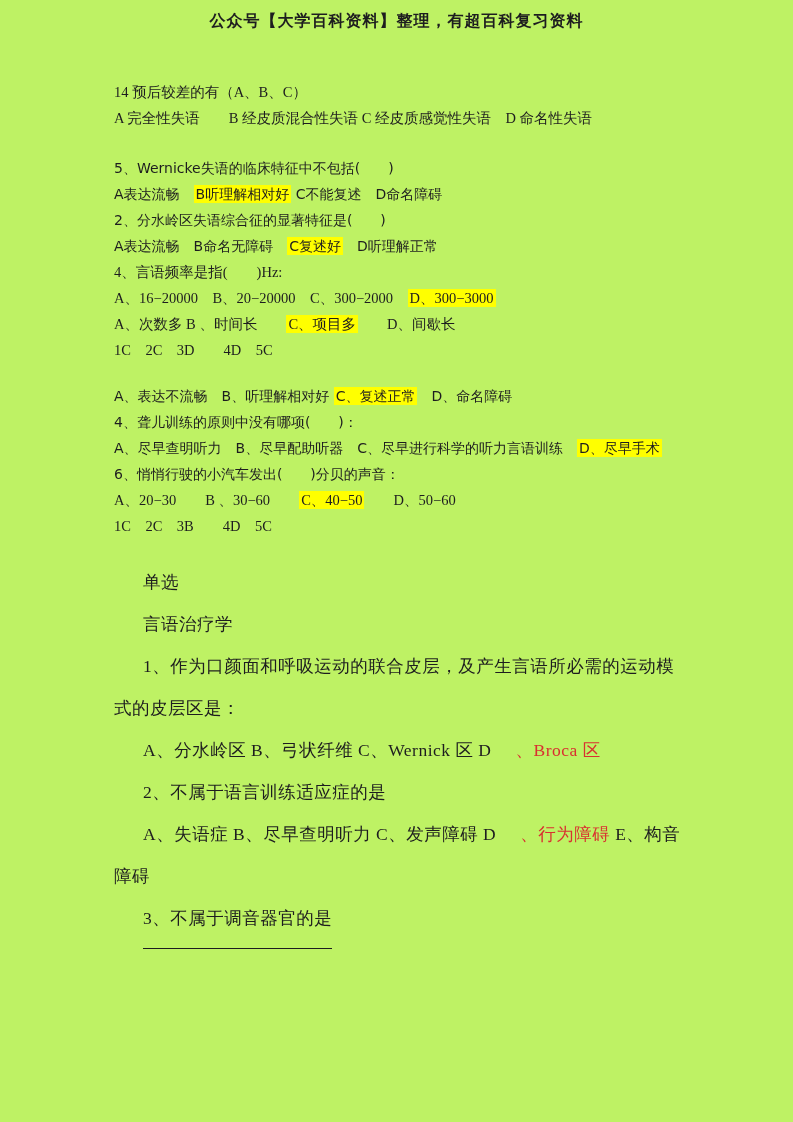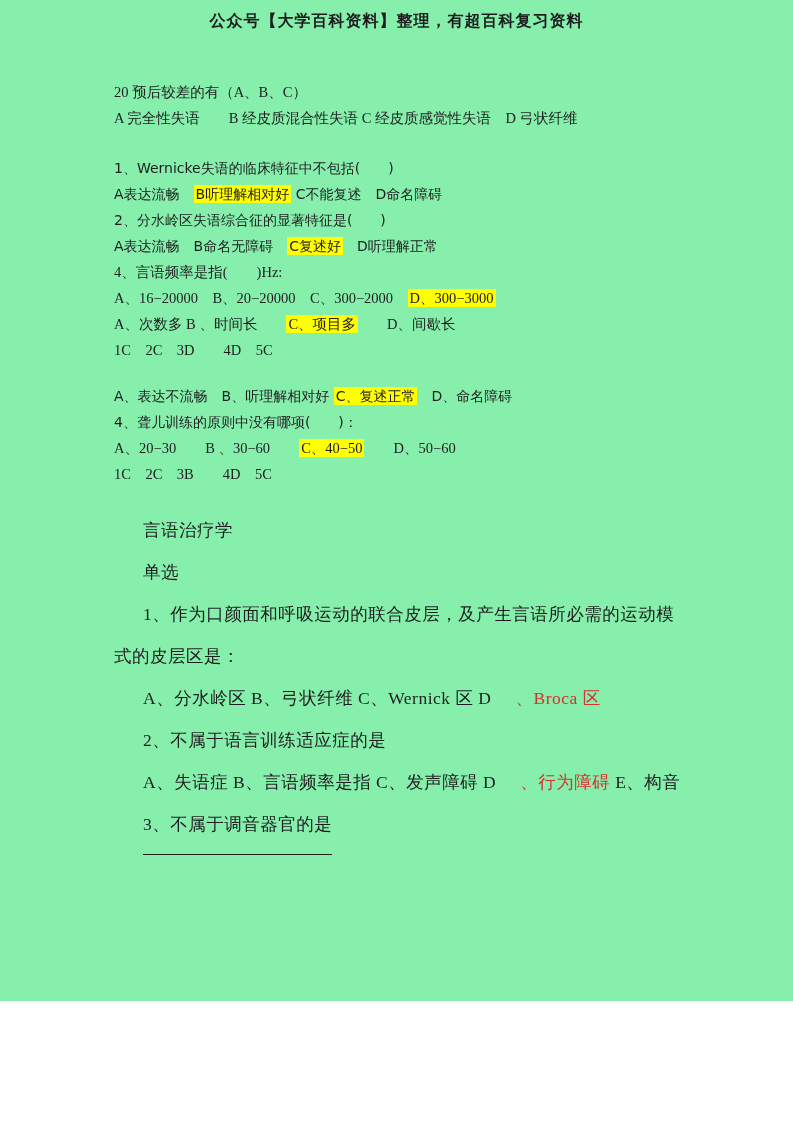--- a/index.html
+++ b/index.html
@@ -1,20 +1,20 @@
 <!DOCTYPE html>
 <html style="--hl: #ffff00; --red: #d93030;"><head>
 <meta charset="utf-8">
 <style>
   html, body { margin: 0; padding: 0; background: #ffffff; }
   .page {
     position: relative;
     width: 793px;
-    height: 1001px;
-    background: #86efac;
+    height: 1122px;
+    background: #bef264;
     overflow: hidden;
     color: #1d1d1f;
     font-family: "Liberation Serif", "DejaVu Serif", serif;
   }
   .doc-header {
     margin: 0;
     padding-top: 11px;
     text-align: center;
     font-size: 16px;
     line-height: 20px;
@@ -55,52 +55,55 @@
 <body>
 
 <div class="page">
 
   <p class="doc-header">公众号【大学百科资料】整理，有超百科复习资料</p>
 
   <div class="content">
     <div class="gap-a"></div>
 
     <div class="quiz">
-      <p class="f-serif">20 预后较差的有（A、B、C）</p>
-      <p class="f-serif">A 完全性失语　　B 经皮质混合性失语 C 经皮质感觉性失语　D 弓状纤维</p>
+      <p class="f-serif">14 预后较差的有（A、B、C）</p>
+      <p class="f-serif">A 完全性失语　　B 经皮质混合性失语 C 经皮质感觉性失语　D 命名性失语</p>
     </div>
 
     <div class="gap-b"></div>
 
     <div class="quiz">
-      <p class="f-sans">1、Wernicke失语的临床特征中不包括(　　)</p>
+      <p class="f-sans">5、Wernicke失语的临床特征中不包括(　　)</p>
       <p class="f-sans"><span>A表达流畅　</span><span class="hl">B听理解相对好</span><span> C不能复述　D命名障碍</span></p>
       <p class="f-sans">2、分水岭区失语综合征的显著特征是(　　)</p>
       <p class="f-sans"><span>A表达流畅　B命名无障碍　</span><span class="hl">C复述好</span><span>　D听理解正常</span></p>
       <p class="f-serif">4、言语频率是指(　　)Hz:</p>
       <p class="f-serif"><span>A、16−20000　B、20−20000　C、300−2000　</span><span class="hl">D、300−3000</span><span></span></p>
       <p class="f-serif"><span>A、次数多 B 、时间长　　</span><span class="hl">C、项目多</span><span>　　D、间歇长</span></p>
       <p class="f-serif">1C　2C　3D　　4D　5C</p>
     </div>
 
     <div class="gap-c"></div>
 
     <div class="quiz">
       <p class="f-sans"><span>A、表达不流畅　B、听理解相对好 </span><span class="hl">C、复述正常</span><span>　D、命名障碍</span></p>
       <p class="f-sans">4、聋儿训练的原则中没有哪项(　　)：</p>
+      <p class="f-sans"><span>A、尽早查明听力　B、尽早配助听器　C、尽早进行科学的听力言语训练　</span><span class="hl">D、尽早手术</span><span></span></p>
+      <p class="f-sans">6、悄悄行驶的小汽车发出(　　)分贝的声音：</p>
       <p class="f-serif"><span>A、20−30　　B 、30−60　　</span><span class="hl">C、40−50</span><span>　　D、50−60</span></p>
       <p class="f-serif">1C　2C　3B　　4D　5C</p>
     </div>
 
     <div class="gap-d"></div>
 
     <div class="sec2">
+      <p class="ind">单选</p>
       <p class="ind">言语治疗学</p>
-      <p class="ind">单选</p>
       <p class="ind">1、作为口颜面和呼吸运动的联合皮层，及产生言语所必需的运动模</p>
       <p>式的皮层区是：</p>
       <p class="ind"><span>A、分水岭区 B、弓状纤维 C、Wernick 区 D</span><span class="red">、Broca 区</span></p>
       <p class="ind">2、不属于语言训练适应症的是</p>
-      <p class="ind"><span>A、失语症 B、言语频率是指 C、发声障碍 D</span><span class="red">、行为障碍</span><span> E、构音</span></p>
+      <p class="ind"><span>A、失语症 B、尽早查明听力 C、发声障碍 D</span><span class="red">、行为障碍</span><span> E、构音</span></p>
+      <p>障碍</p>
       <p class="ind"><span class="ul-line">3、不属于调音器官的是</span></p>
     </div>
   </div>
 </div>
 
 </body></html>

